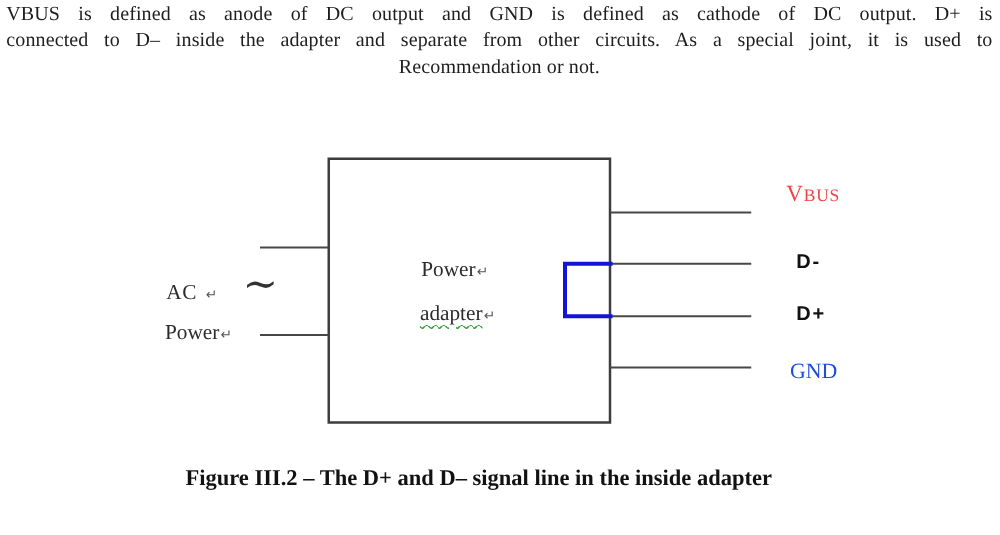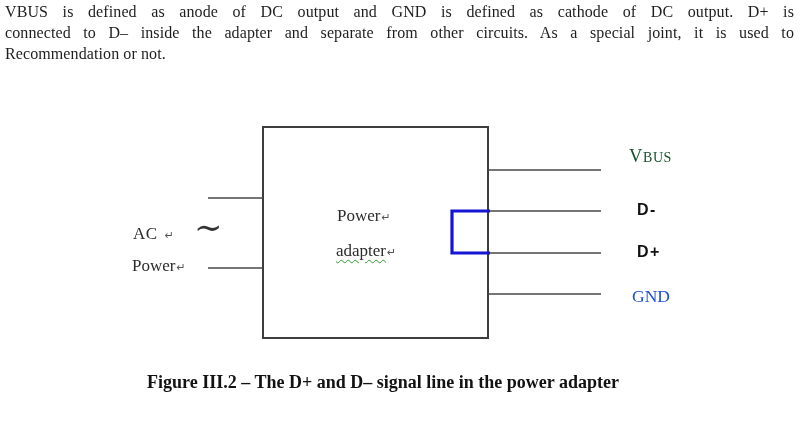--- a/index.html
+++ b/index.html
@@ -10,21 +10,21 @@
     overflow: hidden;
   }
   .page { position: relative; width: 800px; height: 428px; background: #fff; }
 
   
   .para {
     position: absolute; left: 5px; top: 1px; width: 789px;
     font-size: 16px; line-height: 21px; color: #1e1e1e;
     letter-spacing: 0.1px;
   }
-  .pline { height: 21px; white-space: nowrap; }
+  .pline { height: 21px; white-space: nowrap; text-align: center; }
   .pline.just { white-space: normal; text-align: justify; text-align-last: justify; }
 
   
   .diagram-svg { position: absolute; left: 0; top: 110px; }
   .diagram-svg rect { fill: none; stroke: #3d3d3d; stroke-width: 2; }
   .diagram-svg line { stroke: #474747; stroke-width: 1.5; }
   .diagram-svg polyline { fill: none; stroke-width: 3.2; }
 
   
   .lbl { position: absolute; color: #2b2b2b; font-size: 17px; line-height: 20px; white-space: nowrap; }
@@ -38,21 +38,21 @@
   .tilde { position: absolute; left: 194px; top: 206px; font-size: 34px; line-height: 44px; color: #333; }
   .pw1   { left: 337px; top: 206px; }
   .pw2   { left: 336px; top: 241px; }
   .misspelled {
     text-decoration: underline;
     text-decoration-style: wavy;
     text-decoration-color: #2f9e2f;
     text-decoration-thickness: 1px;
     text-underline-offset: 3px;
   }
-  .out-vbus { left: 629px; top: 146px; font-size: 14px; letter-spacing: 0.6px; color: #14532d; }
+  .out-vbus { left: 629px; top: 146px; font-size: 14px; letter-spacing: 0.6px; color: #ef4444; }
   .out-vbus::first-letter { font-size: 18.5px; }
   .out-dminus, .out-dplus {
     font-family: "Liberation Sans", "DejaVu Sans", sans-serif;
     font-weight: 700; font-size: 16px; letter-spacing: 1.5px; color: #111;
   }
   .out-dminus { left: 637px; top: 200px; }
   .out-dplus  { left: 637px; top: 242px; }
   .out-gnd    { left: 632px; top: 286px; font-size: 17.5px; color: #1d4ed8; }
 
   
@@ -89,15 +89,15 @@
   <div class="tilde">∼</div>
 
   <div class="lbl pw1"><span>Power</span><span class="rmark">↵</span></div>
   <div class="lbl pw2"><span class="misspelled">adapter</span><span class="rmark">↵</span></div>
 
   <div class="lbl out-vbus">VBUS</div>
   <div class="lbl out-dminus">D-</div>
   <div class="lbl out-dplus">D+</div>
   <div class="lbl out-gnd">GND</div>
 
-  <div class="caption">Figure III.2 – The D+ and D– signal line in the power adapter</div>
+  <div class="caption">Figure III.2 – The D+ and D– signal line in the inside adapter</div>
 
 </div>
 
 </body></html>

